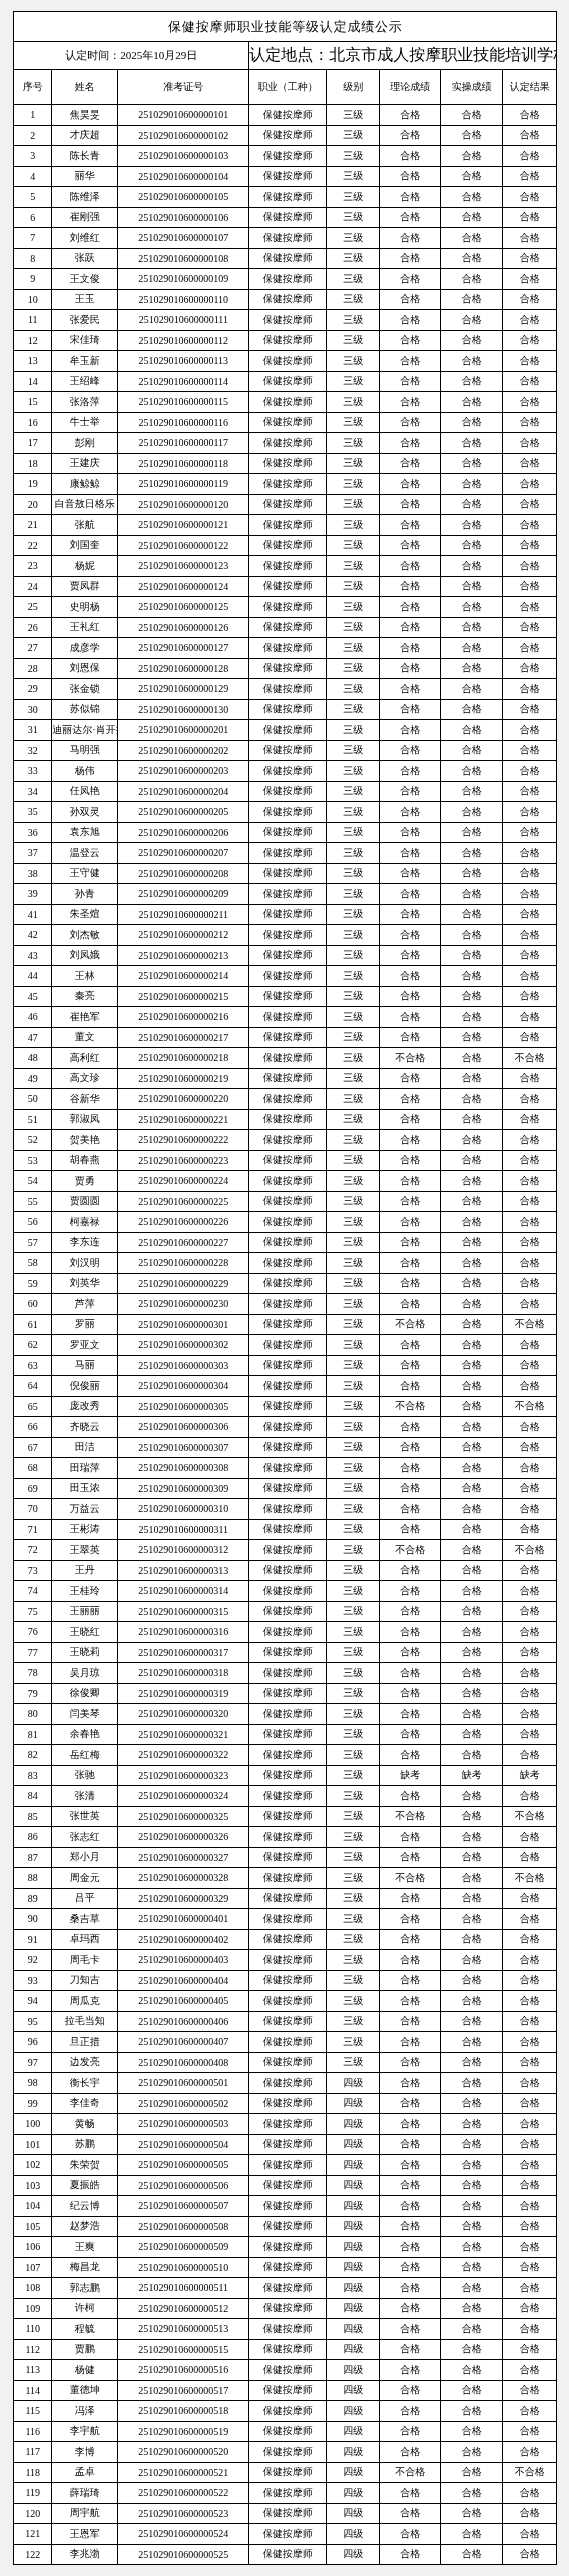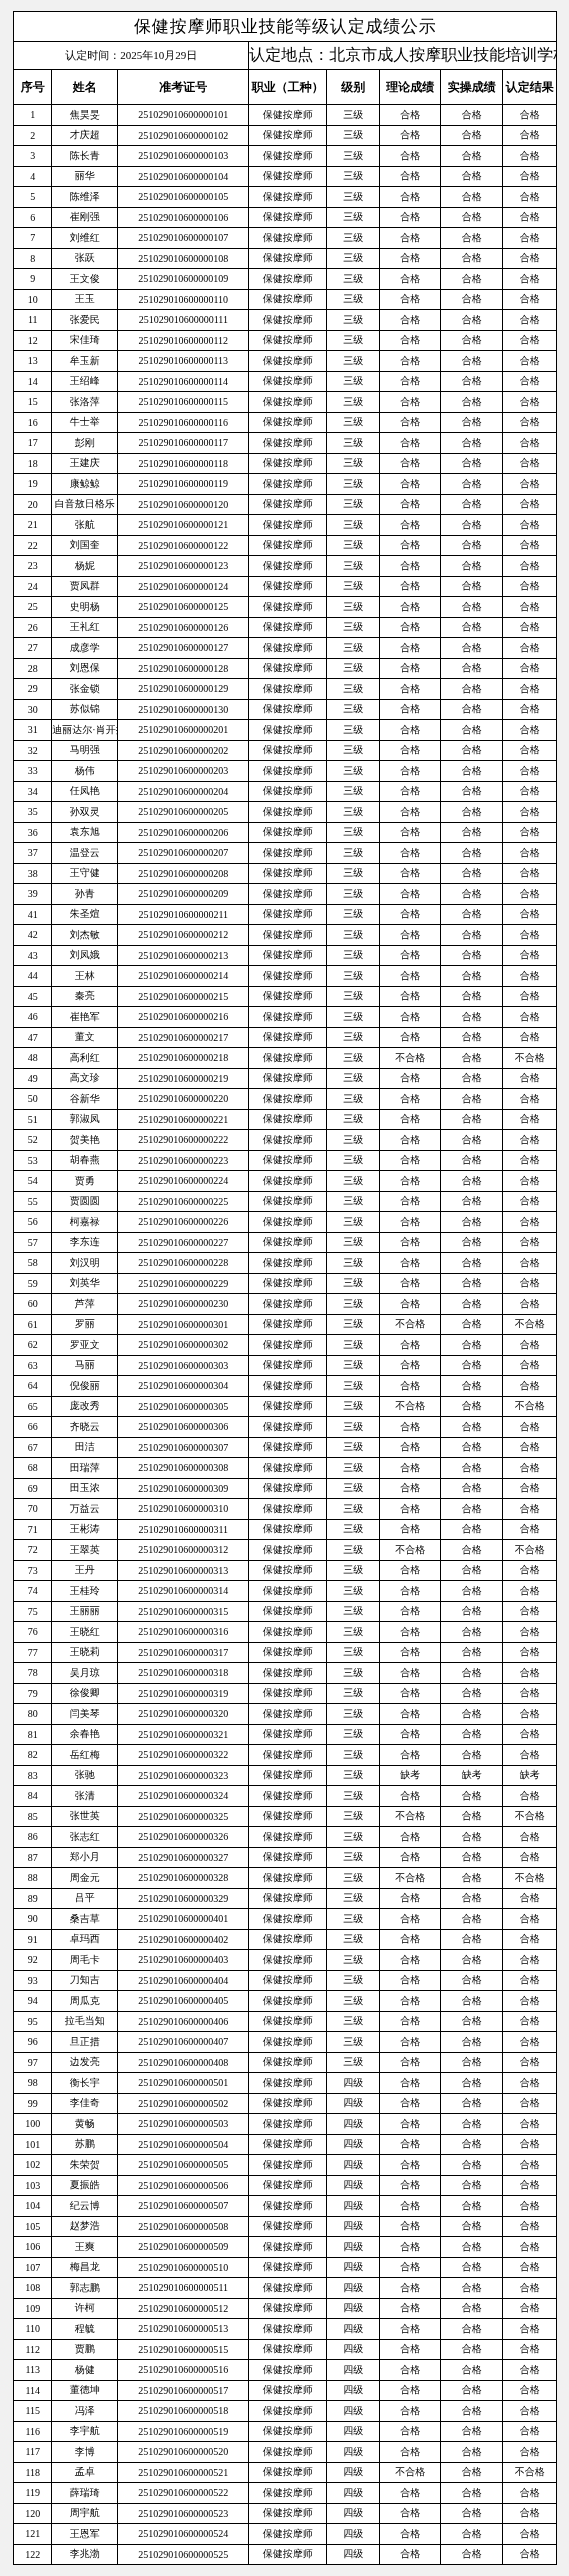--- a/index.html
+++ b/index.html
@@ -21,40 +21,40 @@
   table.results td, table.results th {
     border: 0.8px solid #000;
     text-align: center;
     vertical-align: middle;
     padding: 0;
     overflow: hidden;
     white-space: nowrap;
   }
   td.title-cell {
     height: 29px;
-    font-size: 17px;
+    font-size: 13px;
     letter-spacing: 0.8px;
     margin-top: 31px;
   }
   td.meta-left {
     height: 27px;
     text-align: left;
     padding-left: 6.2px;
     font-size: 11px;
     margin-left: 12px;
   }
   td.meta-right {
     text-align: right;
     padding-right: 1.6px;
     font-size: 16px;
   }
   th.col-header {
     height: 34px;
-    font-size: 12px;
-    font-weight: bold;
+    font-size: 10px;
+    font-weight: normal;
   }
   tbody.data td {
     height: 19.5px;
     font-size: 10px;
   }
 </style>
 </head>
 <body>
 
 <div class="page">

